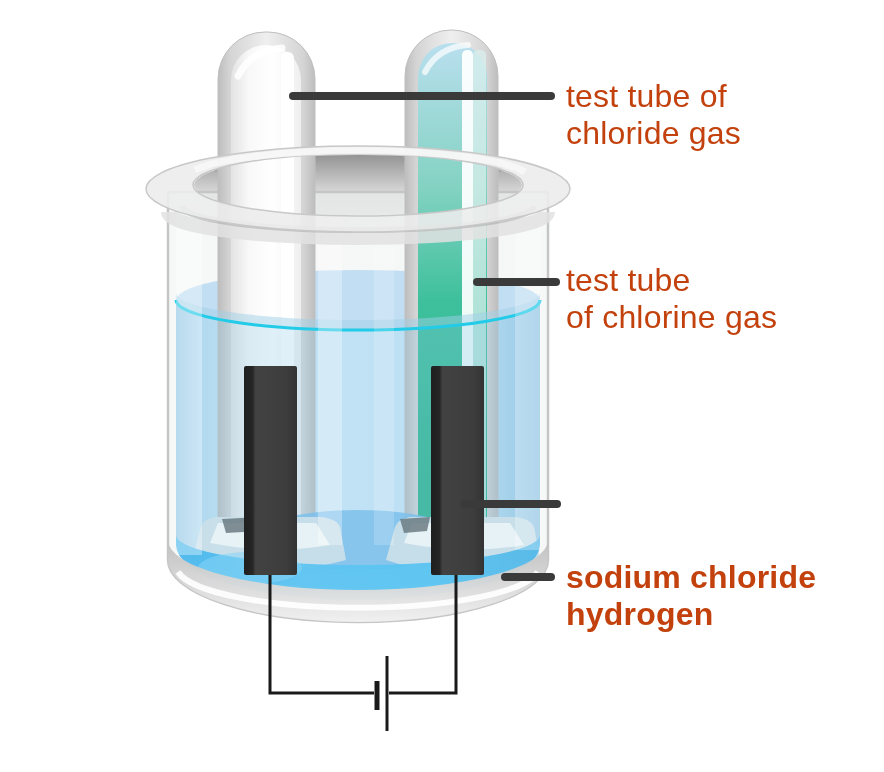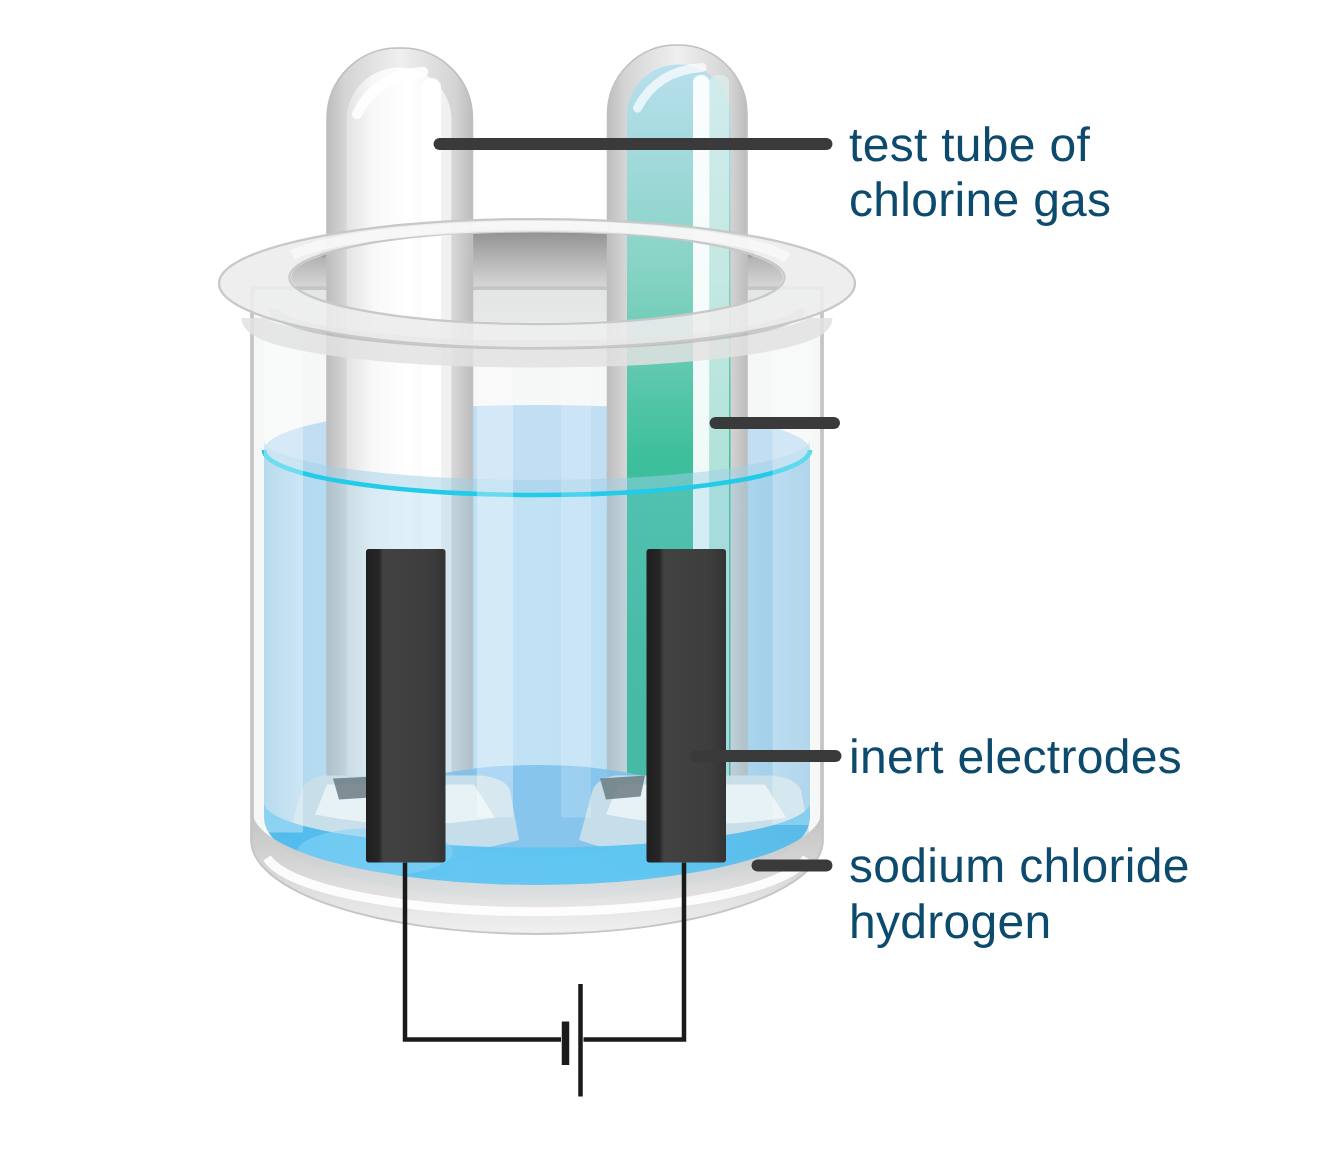--- a/index.html
+++ b/index.html
@@ -7,21 +7,21 @@
     position:relative;
     width:884px;height:772px;
     background:#ffffff;
     font-family:"Liberation Sans", sans-serif;
     overflow:hidden;
   }
   #stage svg{display:block;position:absolute;left:0;top:0;}
   .label{
     position:absolute;
     left:566px;
-    color:#0c4a6e;
+    color:#c2410c;
     font-size:32px;
     line-height:36.5px;
     letter-spacing:0.2px;
     white-space:nowrap;
   }
 </style>
 </head>
 <body>
 
 <div id="stage">
@@ -166,26 +166,27 @@
   <g stroke-linecap="round">
     <path d="M293,96 L551,96" stroke-width="8" fill="none" stroke="#3a3a3a"></path>
     <path d="M477,282 L556,282" stroke-width="8" fill="none" stroke="#3a3a3a"></path>
     <path d="M464,504 L557,504" stroke-width="8" fill="none" stroke="#3a3a3a"></path>
     <path d="M505,577 L551,577" stroke-width="8" fill="none" stroke="#3a3a3a"></path>
   </g>
 </svg>
 
 <div class="label" style="top:78px;">
   <div>test tube of</div>
-  <div>chlorine gas</div>
+  <div>chloride gas</div>
+</div>
+
+<div class="label" style="top:262px;">
+  <div>test tube</div>
+  <div>of chlorine gas</div>
 </div>
 
 
-<div class="label" style="top:486px;">
-  <div>inert electrodes</div>
-</div>
-
-<div class="label" style="top:559px;">
+<div class="label" style="top:559px;font-weight:bold;">
   <div>sodium chloride</div>
   <div>hydrogen</div>
 </div>
 
 </div>
 
 </body></html>

